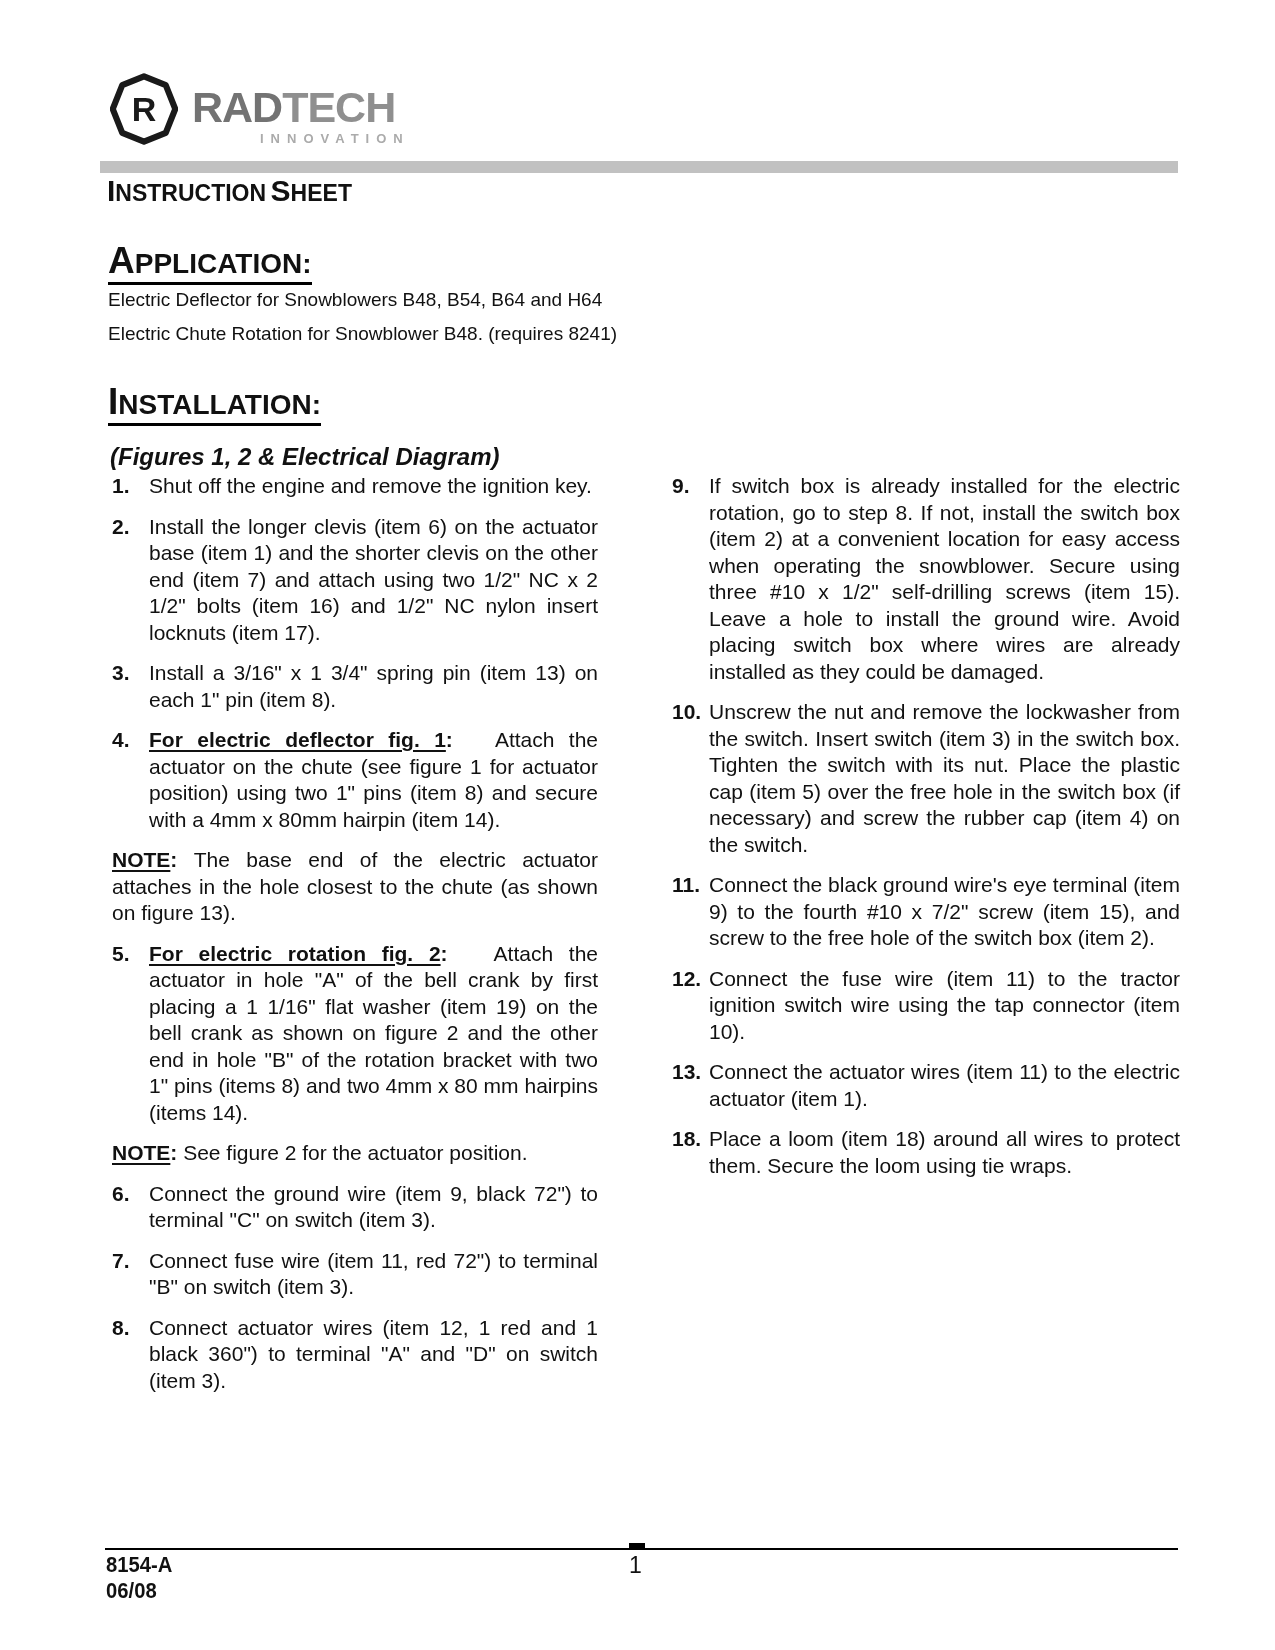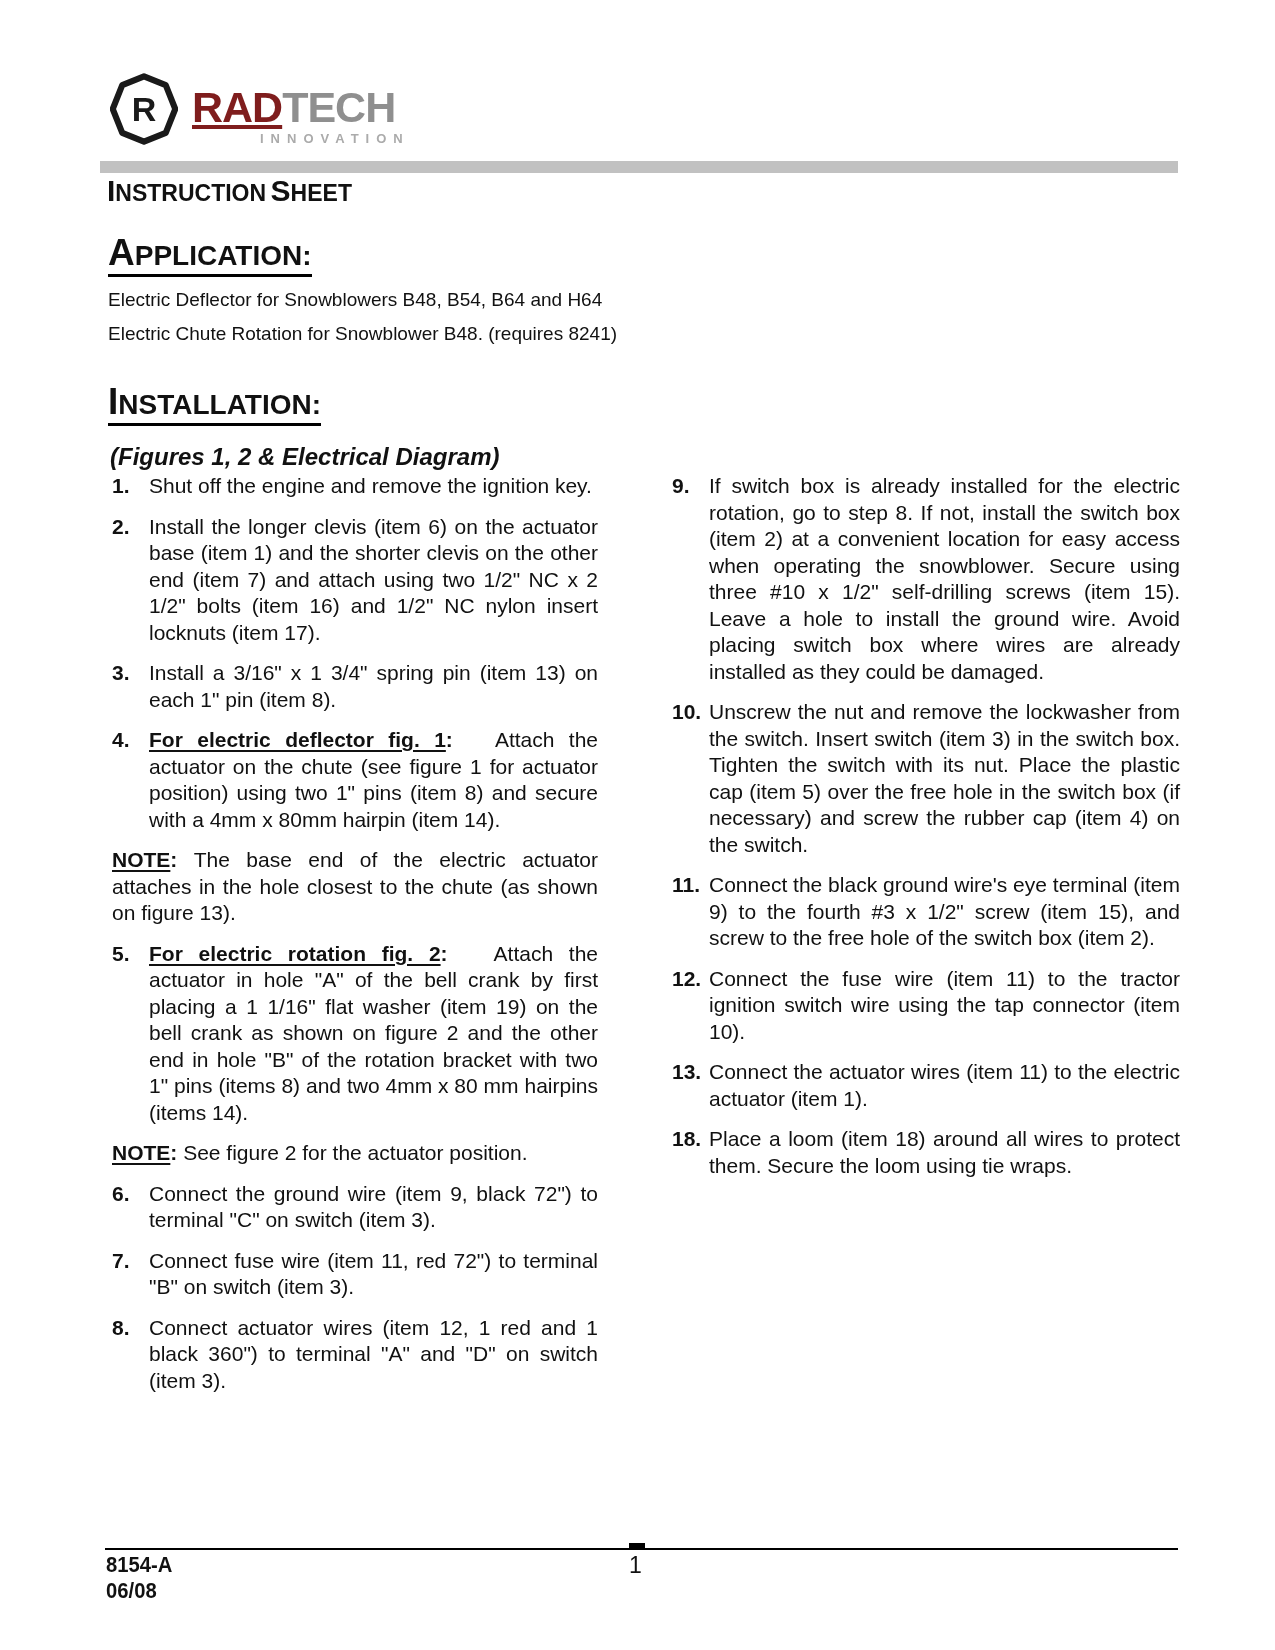--- a/index.html
+++ b/index.html
@@ -7,42 +7,42 @@
     position:relative;width:1275px;height:1650px;margin:0 auto;
     background:#ffffff;color:#111;
     font-family:"Liberation Sans", sans-serif;overflow:hidden;
   }
 
   
   .logo{position:absolute;left:110px;top:72px;display:flex;align-items:flex-start;}
   .badge{width:68px;height:74px;display:block;}
   .brand{margin-left:14px;margin-top:14px;line-height:1;}
   .brand-line{font-weight:bold;font-size:43px;letter-spacing:-1px;white-space:nowrap;}
-  .brand-prefix{color:#7f1d1d;text-decoration:underline;}
+  .brand-prefix{color:#737373;}
   .brand-suffix{color:#8f8f8f;}
   .tagline{font-size:13px;font-weight:bold;letter-spacing:7px;color:#ababab;margin:3px 0 0 68px;white-space:nowrap;}
 
   
   .gray-bar{position:absolute;left:100px;top:161px;width:1078px;height:12px;background:#c1c1c1;}
 
   
   .header-row{
     position:absolute;left:107px;top:174px;width:1071px;
     display:flex;justify-content:space-between;align-items:center;
     font-weight:bold;white-space:nowrap;
   }
   .sc-header .sc-b{font-size:30px;}
   .sc-header .sc-s{font-size:23px;}
 
   
   .section-heading{position:absolute;left:108px;font-weight:bold;}
   .heading-underline{display:inline-block;border-bottom:3px solid #000;padding-bottom:0px;}
   .sc-section .sc-b{font-size:37px;}
   .sc-section .sc-s{font-size:28px;}
-  .heading-application{top:232px;}
+  .heading-application{top:240px;}
   .heading-installation{top:381px;}
 
   .app-lines{position:absolute;left:108px;top:283px;font-weight:normal;font-size:19px;line-height:34px;}
 
   .subheading{position:absolute;left:110px;top:443px;font-weight:bold;font-style:italic;font-size:24px;}
 
   
   .col{position:absolute;top:473px;font-size:21px;line-height:26.5px;}
   .col-left{left:112px;width:486px;}
   .col-right{left:672px;width:508px;}
@@ -137,21 +137,21 @@
       <div class="step">
         <div class="step-num">9.</div>
         <div class="step-text">If switch box is already installed for the electric rotation, go to step 8. If not, install the switch box (item 2) at a convenient location for easy access when operating the snowblower. Secure using three #10 x 1/2" self-drilling screws (item 15). Leave a hole to install the ground wire. Avoid placing switch box where wires are already installed as they could be damaged.</div>
       </div>
       <div class="step">
         <div class="step-num">10.</div>
         <div class="step-text">Unscrew the nut and remove the lockwasher from the switch. Insert switch (item 3) in the switch box. Tighten the switch with its nut. Place the plastic cap (item 5) over the free hole in the switch box (if necessary) and screw the rubber cap (item 4) on the switch.</div>
       </div>
       <div class="step">
         <div class="step-num">11.</div>
-        <div class="step-text">Connect the black ground wire's eye terminal (item 9) to the fourth #3 x 1/2" screw (item 15), and screw to the free hole of the switch box (item 2).</div>
+        <div class="step-text">Connect the black ground wire's eye terminal (item 9) to the fourth #10 x 7/2" screw (item 15), and screw to the free hole of the switch box (item 2).</div>
       </div>
       <div class="step">
         <div class="step-num">12.</div>
         <div class="step-text">Connect the fuse wire (item 11) to the tractor ignition switch wire using the tap connector (item 10).</div>
       </div>
       <div class="step">
         <div class="step-num">13.</div>
         <div class="step-text">Connect the actuator wires (item 11) to the electric actuator (item 1).</div>
       </div>
       <div class="step">

